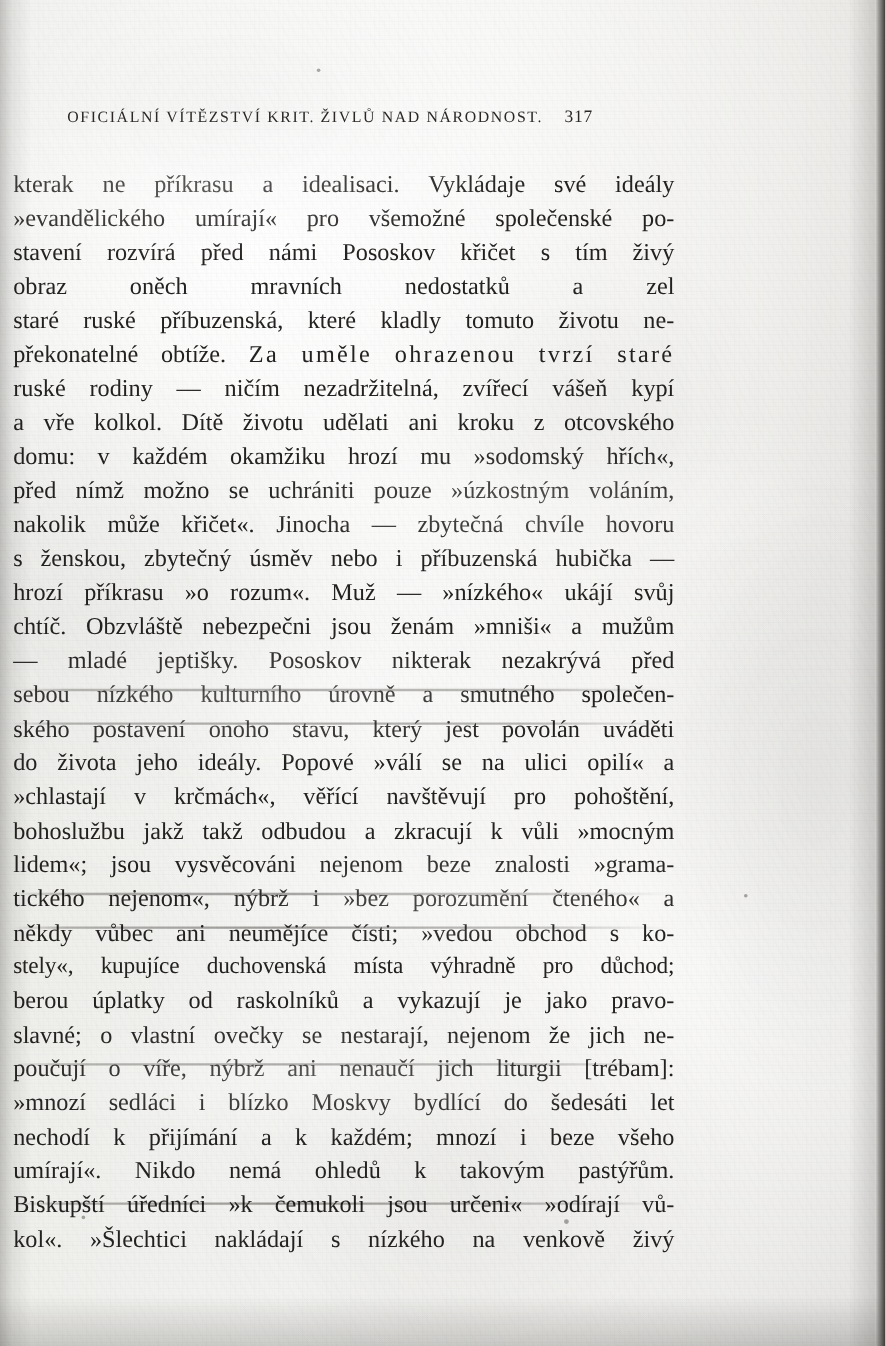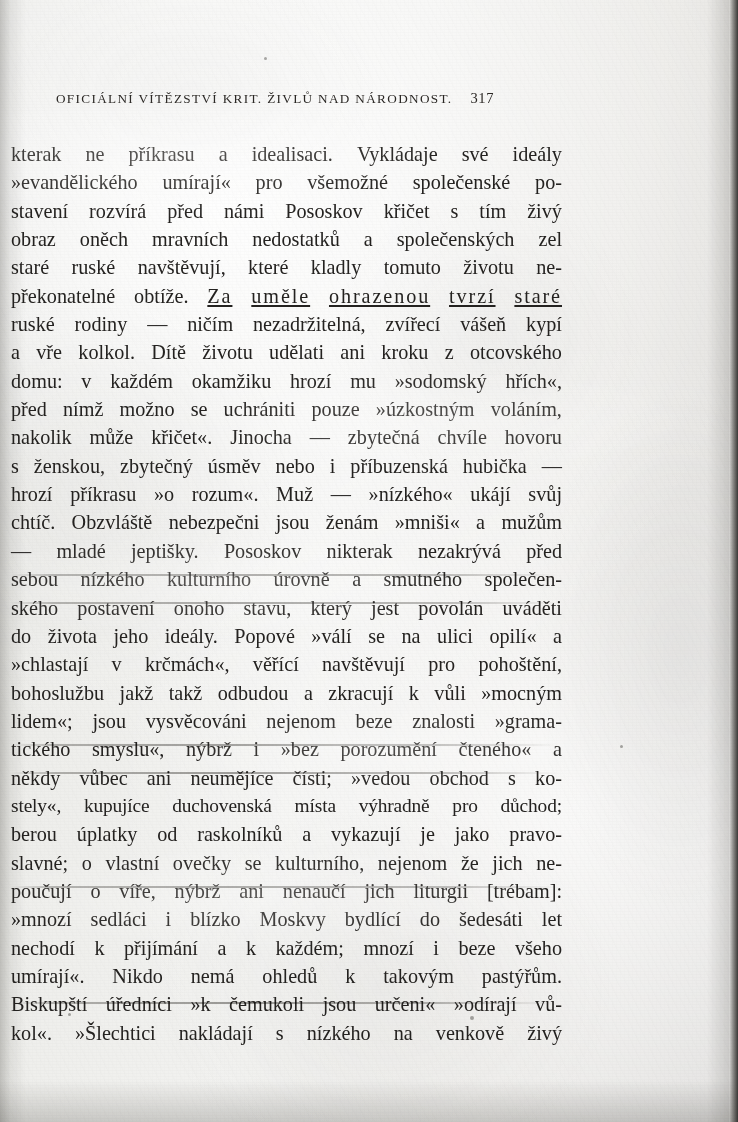--- a/index.html
+++ b/index.html
@@ -121,21 +121,21 @@
     overflow: visible;
   }
   
   .line.just {
     justify-content: space-between;
   }
 
   .w { display: inline-block; }
 
   
-  .sp { letter-spacing: 1.9px; text-decoration: underline; }
+  .sp { letter-spacing: 1.9px; }
 
   
   .line.tight { font-size: 19.4px; letter-spacing: -0.15px; }
 
   
   .pencil {
     position: absolute;
     height: 2px;
     border-radius: 2px;
     background: linear-gradient(90deg,
@@ -181,43 +181,43 @@
   <div class="content">
 
     <div class="running-head">
       <span class="rh-title">OFICIÁLNÍ VÍTĚZSTVÍ KRIT. ŽIVLŮ NAD NÁRODNOST.</span><span class="rh-folio">317</span>
     </div>
 
     <div class="body-block" id="body-block">
         <div class="line just"><span class="w">kterak</span><span class="w">ne</span><span class="w">příkrasu</span><span class="w">a</span><span class="w">idealisaci.</span><span class="w">Vykládaje</span><span class="w">své</span><span class="w">ideály</span></div>
         <div class="line just"><span class="w">»evandělického</span><span class="w">umírají«</span><span class="w">pro</span><span class="w">všemožné</span><span class="w">společenské</span><span class="w">po-</span></div>
         <div class="line just"><span class="w">stavení</span><span class="w">rozvírá</span><span class="w">před</span><span class="w">námi</span><span class="w">Pososkov</span><span class="w">křičet</span><span class="w">s</span><span class="w">tím</span><span class="w">živý</span></div>
-        <div class="line just"><span class="w">obraz</span><span class="w">oněch</span><span class="w">mravních</span><span class="w">nedostatků</span><span class="w">a</span><span class="w">společenských</span><span class="w">zel</span></div>
-        <div class="line just"><span class="w">staré</span><span class="w">ruské</span><span class="w">navštěvují,</span><span class="w">které</span><span class="w">kladly</span><span class="w">tomuto</span><span class="w">životu</span><span class="w">ne-</span></div>
+        <div class="line just"><span class="w">obraz</span><span class="w">oněch</span><span class="w">mravních</span><span class="w">nedostatků</span><span class="w">a</span><span class="w">zel</span></div>
+        <div class="line just"><span class="w">staré</span><span class="w">ruské</span><span class="w">příbuzenská,</span><span class="w">které</span><span class="w">kladly</span><span class="w">tomuto</span><span class="w">životu</span><span class="w">ne-</span></div>
         <div class="line just"><span class="w">překonatelné</span><span class="w">obtíže.</span><span class="w sp">Za</span><span class="w sp">uměle</span><span class="w sp">ohrazenou</span><span class="w sp">tvrzí</span><span class="w sp">staré</span></div>
         <div class="line just"><span class="w">ruské</span><span class="w">rodiny</span><span class="w">—</span><span class="w">ničím</span><span class="w">nezadržitelná,</span><span class="w">zvířecí</span><span class="w">vášeň</span><span class="w">kypí</span></div>
         <div class="line just"><span class="w">a</span><span class="w">vře</span><span class="w">kolkol.</span><span class="w">Dítě</span><span class="w">životu</span><span class="w">udělati</span><span class="w">ani</span><span class="w">kroku</span><span class="w">z</span><span class="w">otcovského</span></div>
         <div class="line just"><span class="w">domu:</span><span class="w">v</span><span class="w">každém</span><span class="w">okamžiku</span><span class="w">hrozí</span><span class="w">mu</span><span class="w">»sodomský</span><span class="w">hřích«,</span></div>
         <div class="line just"><span class="w">před</span><span class="w">nímž</span><span class="w">možno</span><span class="w">se</span><span class="w">uchrániti</span><span class="w">pouze</span><span class="w">»úzkostným</span><span class="w">voláním,</span></div>
         <div class="line just"><span class="w">nakolik</span><span class="w">může</span><span class="w">křičet«.</span><span class="w">Jinocha</span><span class="w">—</span><span class="w">zbytečná</span><span class="w">chvíle</span><span class="w">hovoru</span></div>
         <div class="line just"><span class="w">s</span><span class="w">ženskou,</span><span class="w">zbytečný</span><span class="w">úsměv</span><span class="w">nebo</span><span class="w">i</span><span class="w">příbuzenská</span><span class="w">hubička</span><span class="w">—</span></div>
         <div class="line just"><span class="w">hrozí</span><span class="w">příkrasu</span><span class="w">»o</span><span class="w">rozum«.</span><span class="w">Muž</span><span class="w">—</span><span class="w">»nízkého«</span><span class="w">ukájí</span><span class="w">svůj</span></div>
         <div class="line just"><span class="w">chtíč.</span><span class="w">Obzvláště</span><span class="w">nebezpečni</span><span class="w">jsou</span><span class="w">ženám</span><span class="w">»mniši«</span><span class="w">a</span><span class="w">mužům</span></div>
         <div class="line just"><span class="w">—</span><span class="w">mladé</span><span class="w">jeptišky.</span><span class="w">Pososkov</span><span class="w">nikterak</span><span class="w">nezakrývá</span><span class="w">před</span></div>
         <div class="line just"><span class="w">sebou</span><span class="w">nízkého</span><span class="w">kulturního</span><span class="w">úrovně</span><span class="w">a</span><span class="w">smutného</span><span class="w">společen-</span></div>
         <div class="line just"><span class="w">ského</span><span class="w">postavení</span><span class="w">onoho</span><span class="w">stavu,</span><span class="w">který</span><span class="w">jest</span><span class="w">povolán</span><span class="w">uváděti</span></div>
         <div class="line just"><span class="w">do</span><span class="w">života</span><span class="w">jeho</span><span class="w">ideály.</span><span class="w">Popové</span><span class="w">»válí</span><span class="w">se</span><span class="w">na</span><span class="w">ulici</span><span class="w">opilí«</span><span class="w">a</span></div>
         <div class="line just"><span class="w">»chlastají</span><span class="w">v</span><span class="w">krčmách«,</span><span class="w">věřící</span><span class="w">navštěvují</span><span class="w">pro</span><span class="w">pohoštění,</span></div>
         <div class="line just"><span class="w">bohoslužbu</span><span class="w">jakž</span><span class="w">takž</span><span class="w">odbudou</span><span class="w">a</span><span class="w">zkracují</span><span class="w">k</span><span class="w">vůli</span><span class="w">»mocným</span></div>
         <div class="line just"><span class="w">lidem«;</span><span class="w">jsou</span><span class="w">vysvěcováni</span><span class="w">nejenom</span><span class="w">beze</span><span class="w">znalosti</span><span class="w">»grama-</span></div>
-        <div class="line just"><span class="w">tického</span><span class="w">smyslu«,</span><span class="w">nýbrž</span><span class="w">i</span><span class="w">»bez</span><span class="w">porozumění</span><span class="w">čteného«</span><span class="w">a</span></div>
+        <div class="line just"><span class="w">tického</span><span class="w">nejenom«,</span><span class="w">nýbrž</span><span class="w">i</span><span class="w">»bez</span><span class="w">porozumění</span><span class="w">čteného«</span><span class="w">a</span></div>
         <div class="line just"><span class="w">někdy</span><span class="w">vůbec</span><span class="w">ani</span><span class="w">neumějíce</span><span class="w">čísti;</span><span class="w">»vedou</span><span class="w">obchod</span><span class="w">s</span><span class="w">ko-</span></div>
         <div class="line just tight"><span class="w">stely«,</span><span class="w">kupujíce</span><span class="w">duchovenská</span><span class="w">místa</span><span class="w">výhradně</span><span class="w">pro</span><span class="w">důchod;</span></div>
         <div class="line just"><span class="w">berou</span><span class="w">úplatky</span><span class="w">od</span><span class="w">raskolníků</span><span class="w">a</span><span class="w">vykazují</span><span class="w">je</span><span class="w">jako</span><span class="w">pravo-</span></div>
-        <div class="line just"><span class="w">slavné;</span><span class="w">o</span><span class="w">vlastní</span><span class="w">ovečky</span><span class="w">se</span><span class="w">kulturního,</span><span class="w">nejenom</span><span class="w">že</span><span class="w">jich</span><span class="w">ne-</span></div>
+        <div class="line just"><span class="w">slavné;</span><span class="w">o</span><span class="w">vlastní</span><span class="w">ovečky</span><span class="w">se</span><span class="w">nestarají,</span><span class="w">nejenom</span><span class="w">že</span><span class="w">jich</span><span class="w">ne-</span></div>
         <div class="line just"><span class="w">poučují</span><span class="w">o</span><span class="w">víře,</span><span class="w">nýbrž</span><span class="w">ani</span><span class="w">nenaučí</span><span class="w">jich</span><span class="w">liturgii</span><span class="w">[trébam]:</span></div>
         <div class="line just"><span class="w">»mnozí</span><span class="w">sedláci</span><span class="w">i</span><span class="w">blízko</span><span class="w">Moskvy</span><span class="w">bydlící</span><span class="w">do</span><span class="w">šedesáti</span><span class="w">let</span></div>
         <div class="line just"><span class="w">nechodí</span><span class="w">k</span><span class="w">přijímání</span><span class="w">a</span><span class="w">k</span><span class="w">každém;</span><span class="w">mnozí</span><span class="w">i</span><span class="w">beze</span><span class="w">všeho</span></div>
         <div class="line just"><span class="w">umírají«.</span><span class="w">Nikdo</span><span class="w">nemá</span><span class="w">ohledů</span><span class="w">k</span><span class="w">takovým</span><span class="w">pastýřům.</span></div>
         <div class="line just"><span class="w">Biskupští</span><span class="w">úředníci</span><span class="w">»k</span><span class="w">čemukoli</span><span class="w">jsou</span><span class="w">určeni«</span><span class="w">»odírají</span><span class="w">vů-</span></div>
         <div class="line just"><span class="w">kol«.</span><span class="w">»Šlechtici</span><span class="w">nakládají</span><span class="w">s</span><span class="w">nízkého</span><span class="w">na</span><span class="w">venkově</span><span class="w">živý</span></div>
       </div>
 
     <div id="marks-layer">
         <div class="pencil" style="left: 11px; top: 574px; width: 548px;"></div>

